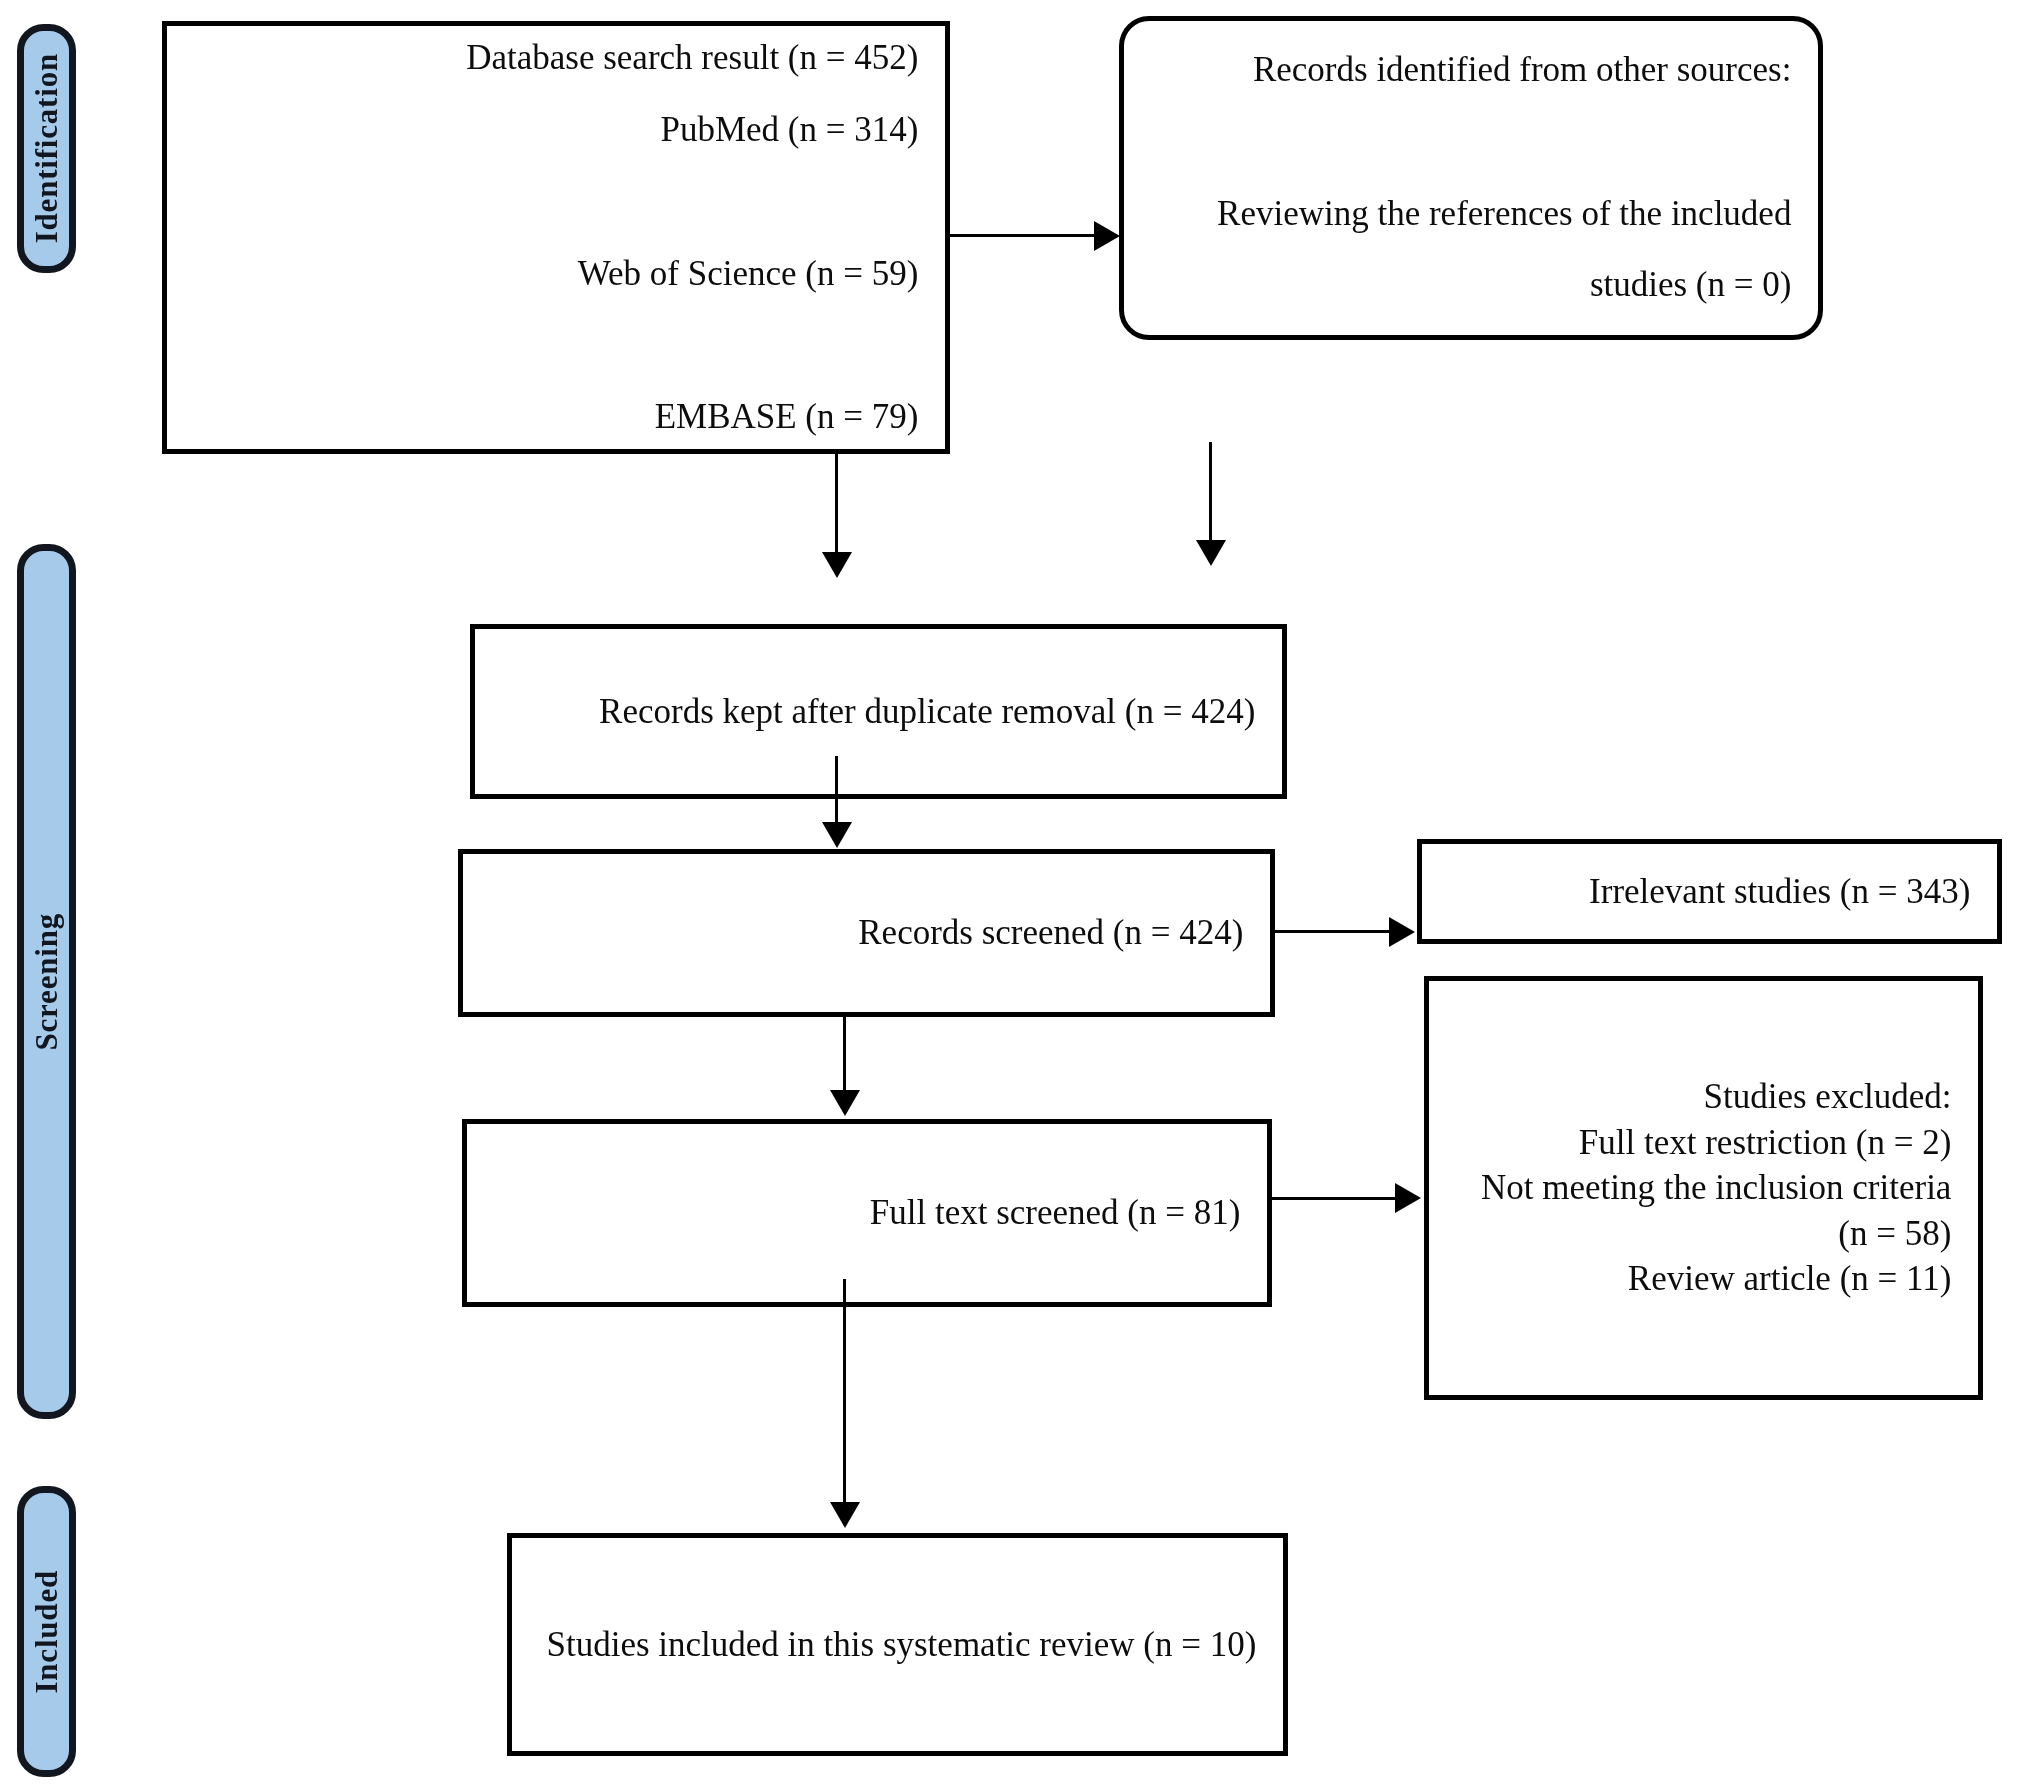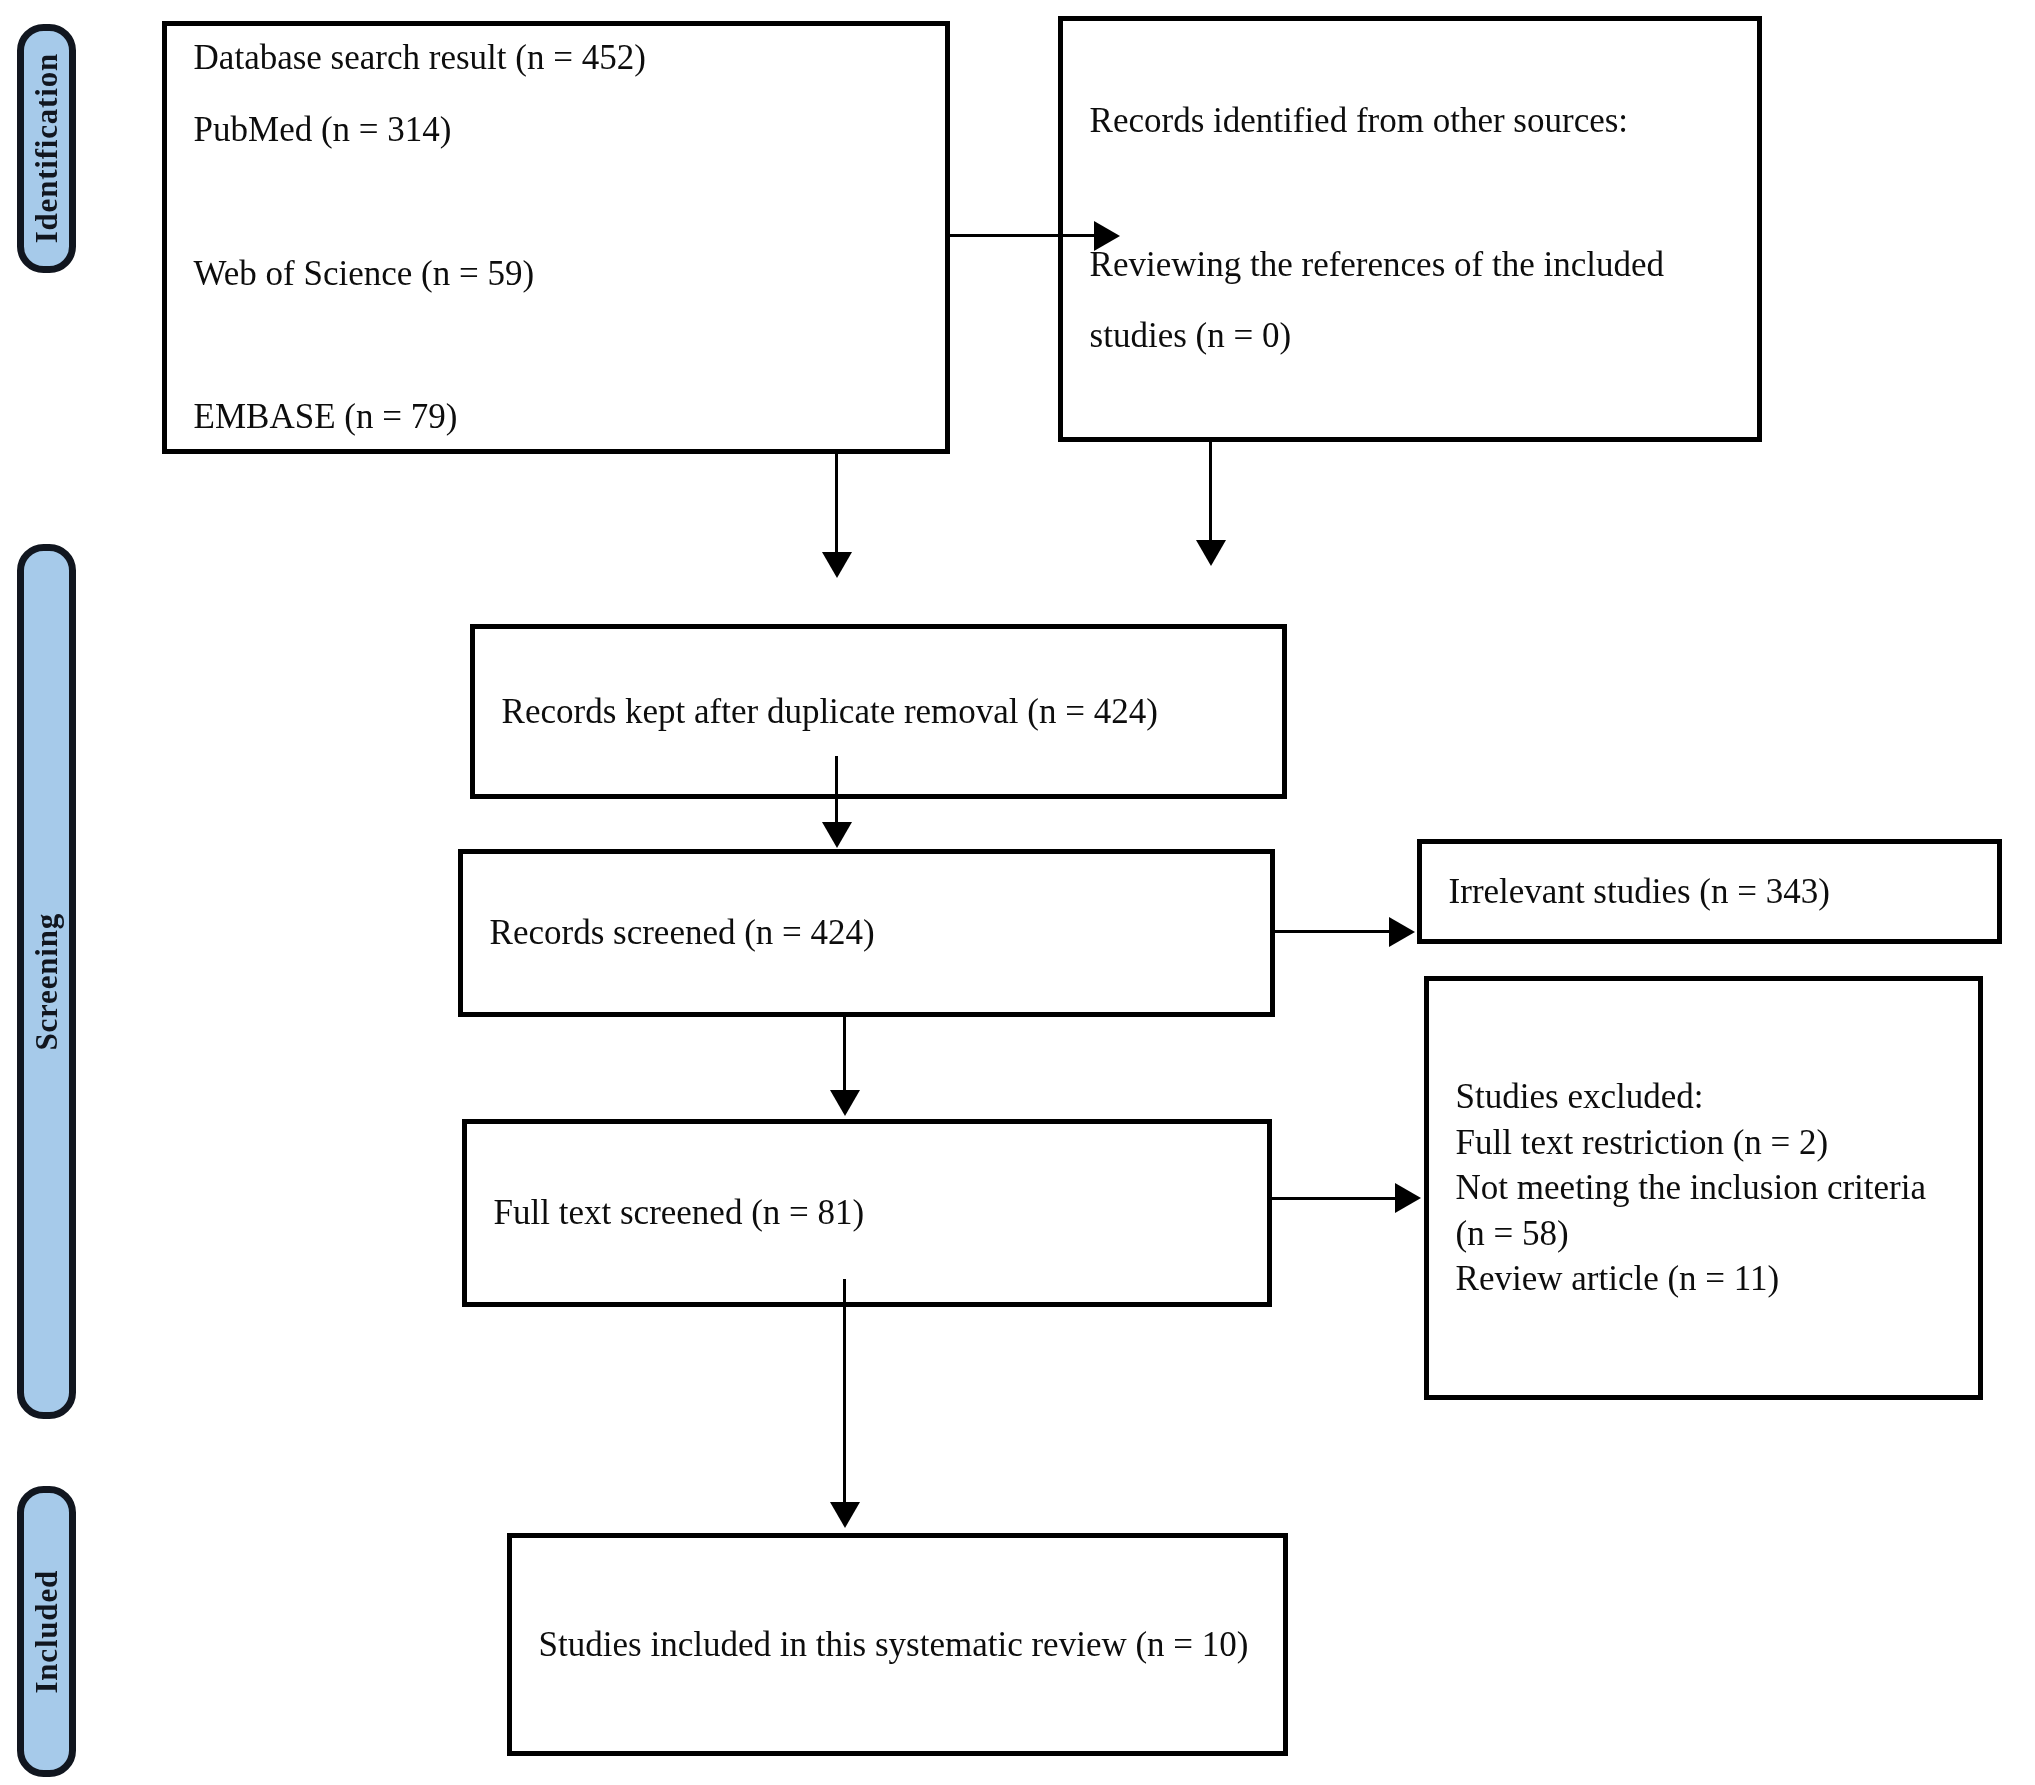--- a/index.html
+++ b/index.html
@@ -44,20 +44,21 @@
     display:flex;
     flex-direction:column;
     justify-content:center;
   }
   .flow-box .box-text{
     font-size:35px;
     line-height:1.42;
     color:#0d0d0d;
     padding:0 26.6px;
     white-space:pre-wrap;
+    text-align:right;
   }
   .flow-box.tight .box-text{ line-height:1.30; }
   .flow-box.loose .box-text{ line-height:2.05; }
 
   
   .vline{
     position:absolute;
     width:3.1px;
     background:#000000;
   }
@@ -100,21 +101,21 @@
 
   <div class="flow-box loose" style="left:162px; top:21px; width:788px; height:433px;">
     <div class="box-text">Database search result (n = 452)
 PubMed (n = 314)
 
 Web of Science (n = 59)
 
 EMBASE (n = 79)</div>
   </div>
 
-  <div class="flow-box loose" style="left:1058px; top:15.6px; width:704px; height:426px;">
+  <div class="flow-box loose" style="left:1119px; top:15.6px; width:704px; height:324px;border-radius:30px;">
     <div class="box-text">Records identified from other sources:
 
 Reviewing the references of the included studies (n = 0)</div>
   </div>
 
   <div class="hline" style="left:950px; top:234px; width:145px;"></div>
   <div class="arrow-right" style="left:1094px; top:221px;"></div>
 
   <div class="vline" style="left:835px; top:454px; width:3.1px; height:103px;"></div>
   <div class="arrow-down" style="left:822px; top:552px;"></div>

